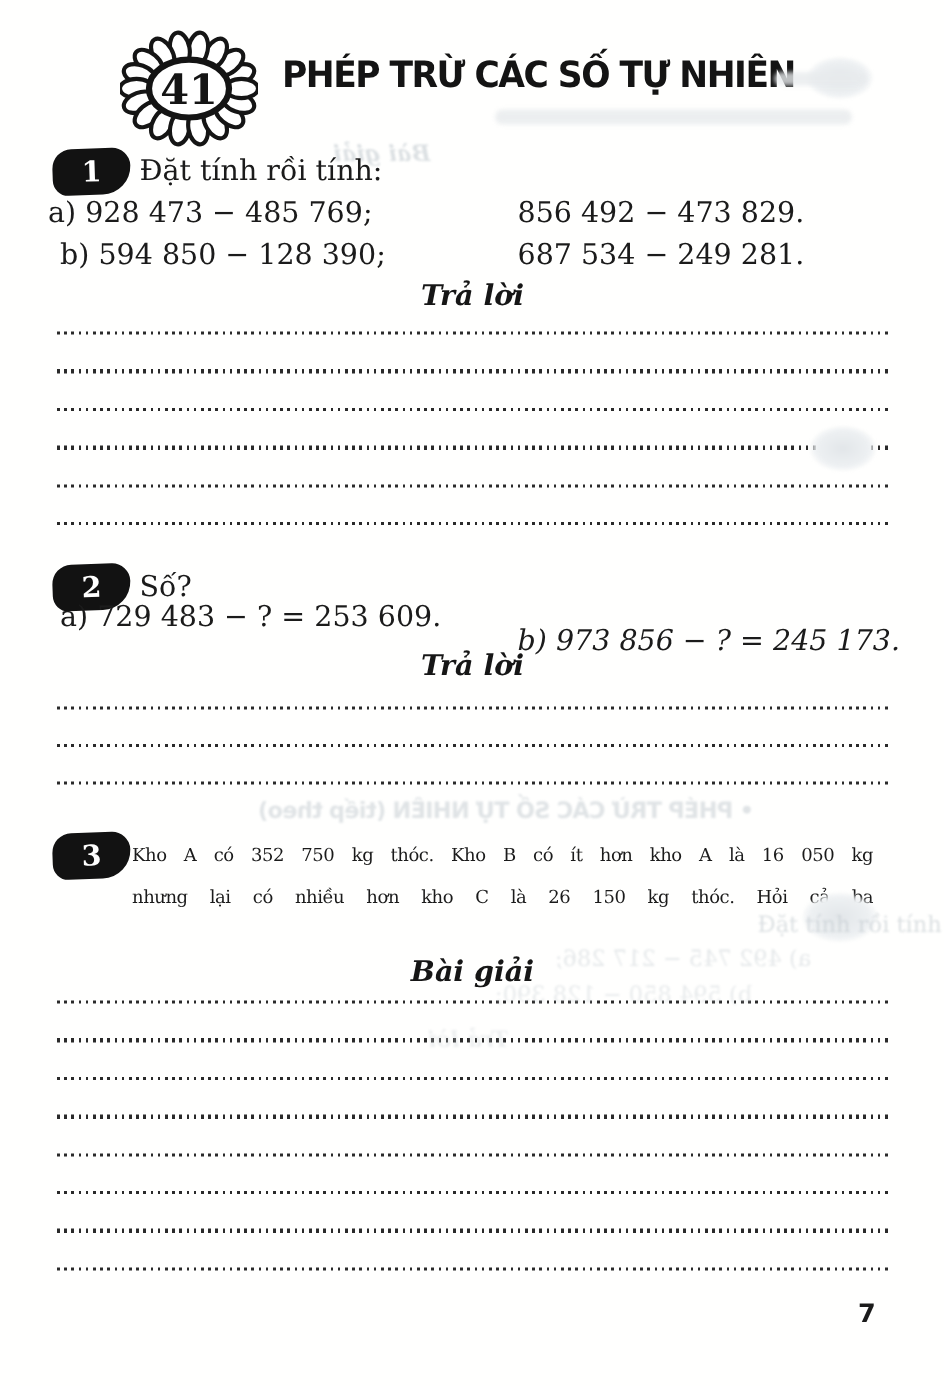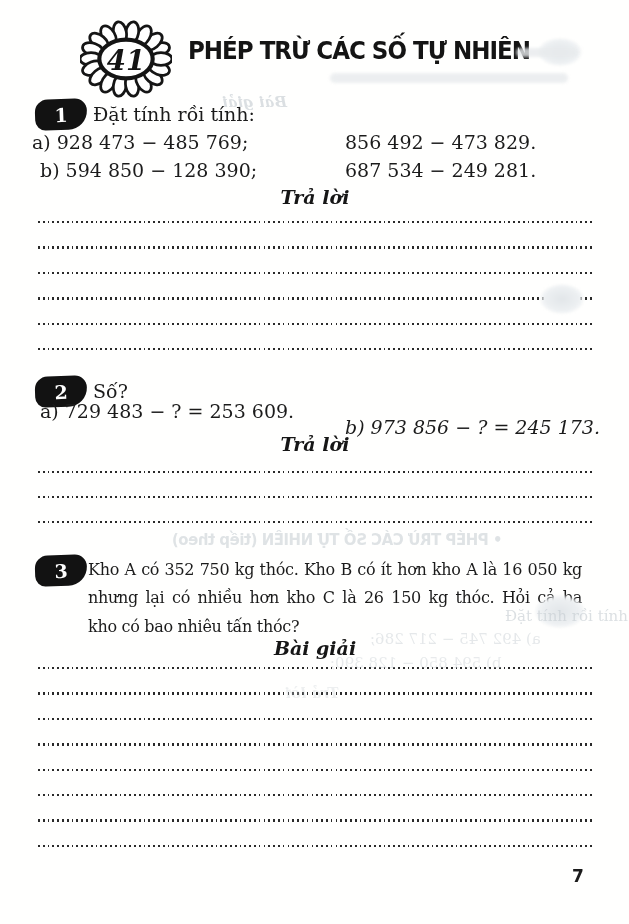--- a/index.html
+++ b/index.html
@@ -3,42 +3,42 @@
 <meta charset="utf-8">
 <style>
   html,body{margin:0;padding:0;}
   body{
     width:629px;height:924px;position:relative;background:#fffffe;
     font-family:"DejaVu Serif","Liberation Serif",serif;color:#1b1b1b;
     overflow:hidden;
   }
   .abs{position:absolute;}
   
-  .flower{left:80px;top:20px;font-style:italic;}
+  .flower{left:80px;top:20px;}
   .page-title{
     left:188px;top:37px;font-family:"DejaVu Sans","Liberation Sans",sans-serif;
     font-weight:800;font-size:23px;letter-spacing:-1px;color:#141414;
     white-space:nowrap;transform:scaleY(1.05);transform-origin:top left;
   }
   
   .exbadge{
     width:52px;height:31px;background:#121212;color:#ffffff;
     display:flex;align-items:center;justify-content:center;
     font-weight:bold;font-size:19px;
     border-radius:15px 14px 22px 12px;transform:rotate(-2deg);
   }
   
   .prompt{font-size:19px;white-space:nowrap;}
   .probrow{font-size:19px;white-space:nowrap;}
   .answer-heading{
     font-weight:bold;font-style:italic;font-size:19px;text-align:center;
     left:38px;width:554px;color:#161616;
   }
   .para-line{
-    font-size:16px;letter-spacing:-0.3px;height:28.4px;line-height:28.4px;
+    font-size:12px;letter-spacing:-0.3px;height:28.4px;line-height:28.4px;
     text-align:justify;text-align-last:justify;white-space:normal;
   }
   .para-line.last{text-align-last:left;}
   
   .lines{left:38px;width:554px;display:flex;flex-direction:column;}
   .lines-gap-a{gap:23px;}
   .lines-gap-b{gap:22.5px;}
   .dotline{
     height:2.4px;width:100%;
     background:repeating-linear-gradient(to right,#2a2a2a 0px,#2a2a2a 1.7px,transparent 1.7px,transparent 4.8px);
@@ -142,21 +142,20 @@
 
 <div class="abs ghost mirror ghost-title">• PHÉP TRỪ CÁC SỐ TỰ NHIÊN (tiếp theo)</div>
 
 <section>
   <div class="abs exbadge" style="left:35px;top:555px;">
     <span>3</span>
   </div>
   <div class="abs" style="left:88px;top:556px;width:494px;">
     <div class="para-line">Kho A có 352 750 kg thóc. Kho B có ít hơn kho A là 16 050 kg</div>
     <div class="para-line">nhưng lại có nhiều hơn kho C là 26 150 kg thóc. Hỏi cả ba</div>
-    <div class="para-line last">kho có bao nhiêu tấn thóc?</div>
   </div>
 
   <div class="abs answer-heading" style="top:637px;">Bài giải</div>
   <div class="abs lines lines-gap-a" style="top:667px;">
       <div class="dotline"></div>
       <div class="dotline"></div>
       <div class="dotline"></div>
       <div class="dotline"></div>
       <div class="dotline"></div>
       <div class="dotline"></div>

